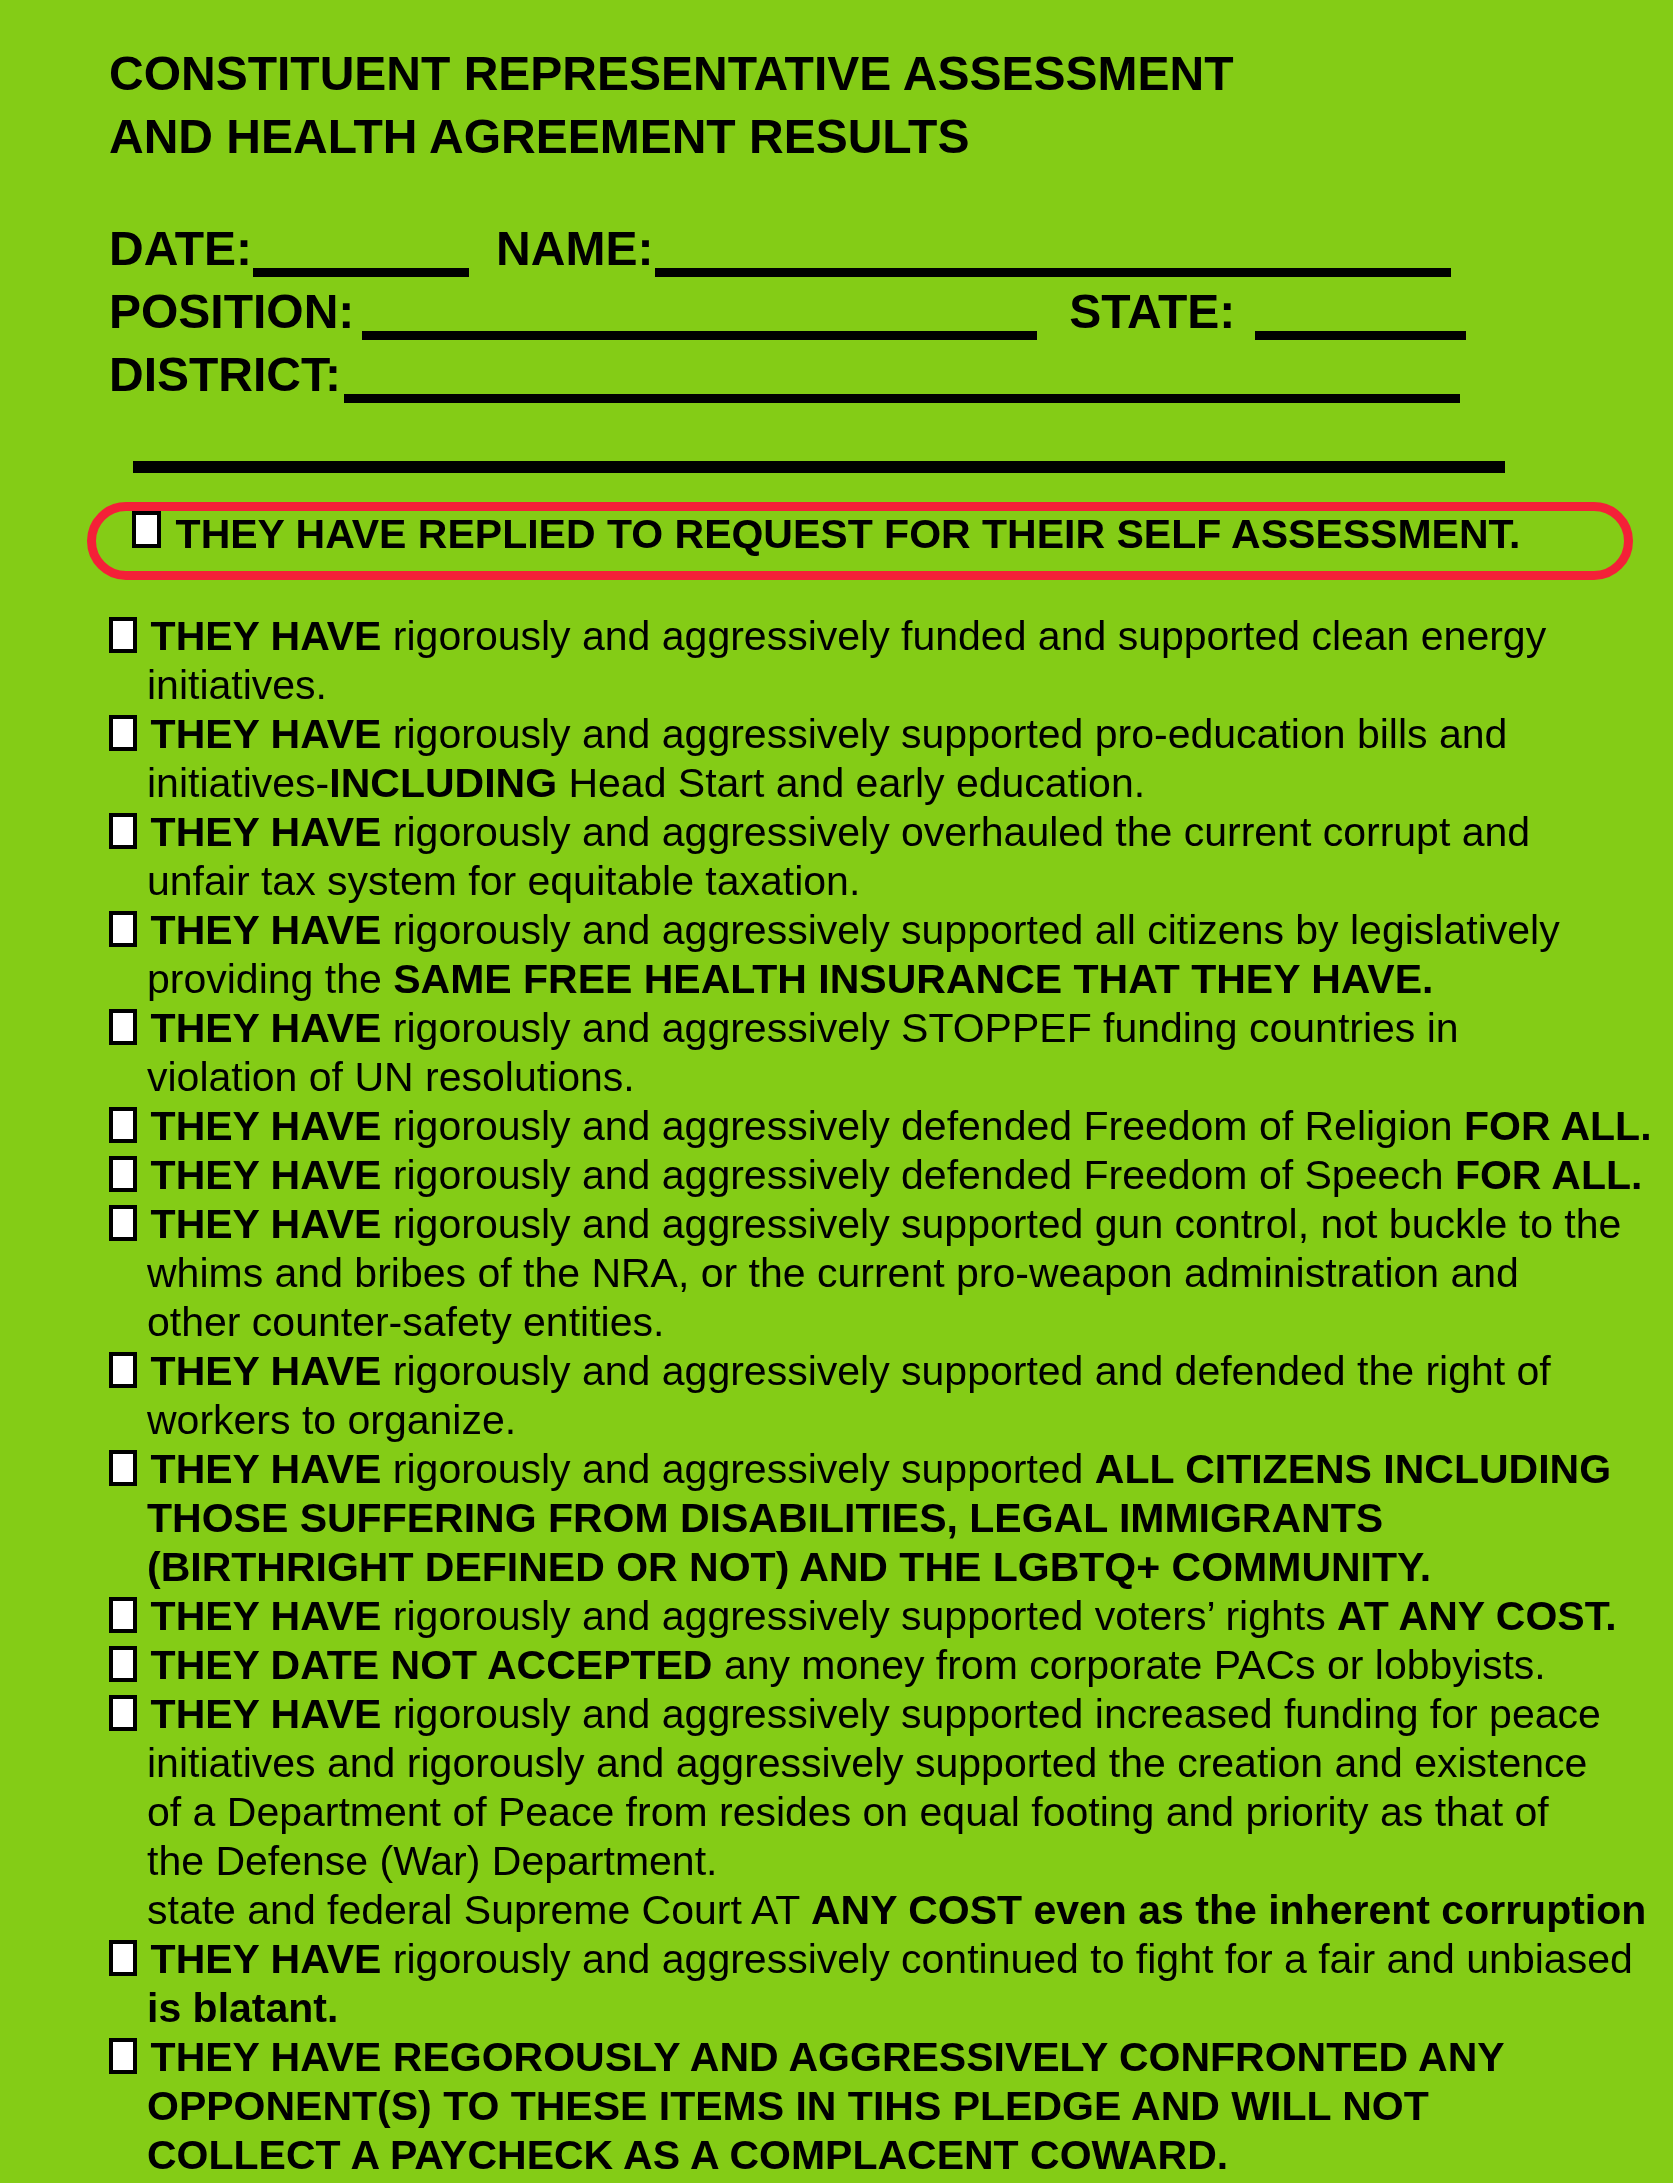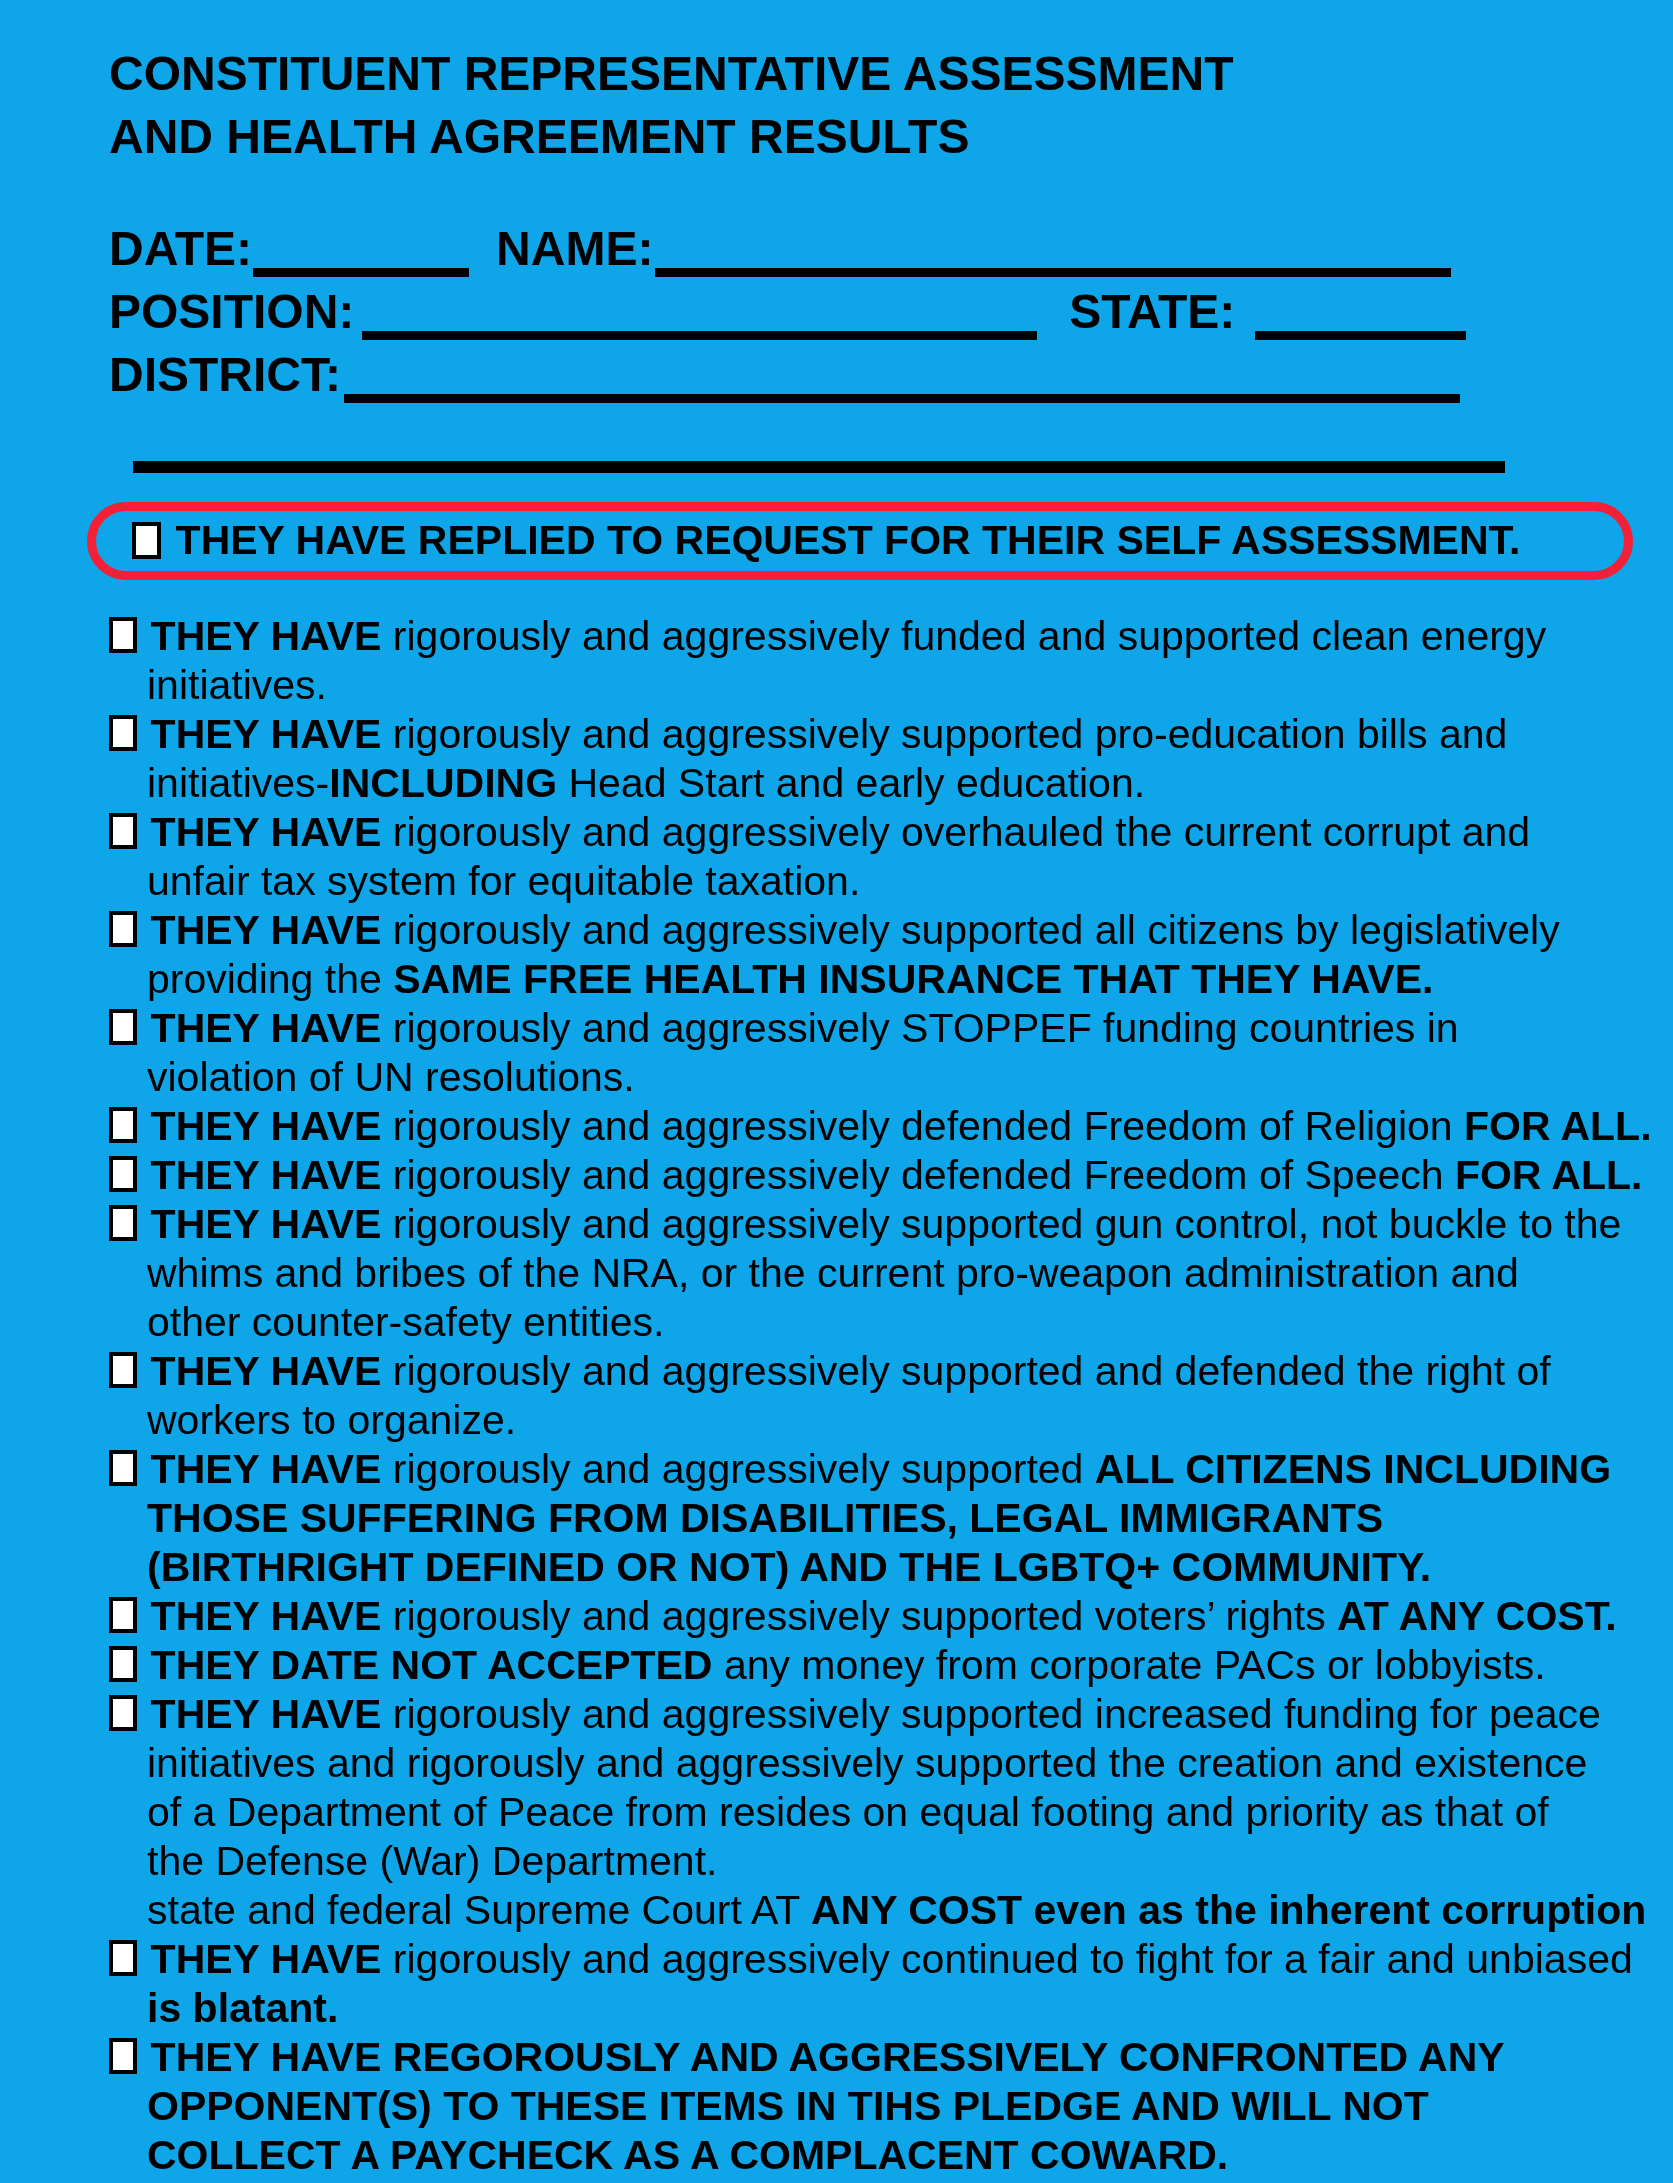--- a/index.html
+++ b/index.html
@@ -1,34 +1,34 @@
 <!DOCTYPE html>
 <html style="font-size:7.8px"><head>
 <meta charset="utf-8">
 <style>
   html,body { margin:0; padding:0; background:#ffffff; }
   .page {
     position:relative; width:1674px; height:2183px; box-sizing:border-box;
-    padding:42px 22px 0 109px; overflow:hidden; background:#0ea5e9;
+    padding:42px 22px 0 109px; overflow:hidden; background:#84cc16;
     font-family:"Liberation Sans", sans-serif; color:#000;
   }
   .title { margin:0; font-size:48px; font-weight:bold; line-height:63px; letter-spacing:0; }
   .form { margin-top:49px; }
   .frow { font-size:48px; font-weight:bold; line-height:63px; white-space:nowrap; }
   .blank { display:inline-block; height:8.7px; background:#000; position:relative; top:11.6px; }
   .b-date     { width:216px;  margin-left:1px;  margin-right:27px; }
   .b-name     { width:796px; margin-left:1.9px; }
   .b-pos      { width:675px; margin-left:7.3px; margin-right:32.5px; }
   .b-state    { width:211px;  margin-left:20px; }
   .b-district { width:1116px; margin-left:2.9px; }
   .divider { margin-top:55px; margin-left:24px; width:1372px; height:11.6px; background:#000; }
   .oval {
     margin-top:29px; margin-left:-22px; width:1546px; height:78px;
     box-sizing:border-box; border:9.7px solid #f42038; border-radius:41px;
-    display:flex; align-items:center; padding-left:36px;
+    display:flex; padding-left:36px;
     font-size:41px; font-weight:bold; white-space:nowrap;
   }
   .items { margin-top:32px; font-size:41px; line-height:49px; }
   .line { white-space:pre; }
   .line.cont { padding-left:38px; }
   .cb {
     display:inline-block; box-sizing:border-box; width:28px; height:36px;
     border:4.4px solid #000; margin-right:13.6px; vertical-align:-3.9px; background:#fff;
   }
   .oval .cb { width:29px; height:37px; margin-right:14.6px; vertical-align:-4.9px; }

